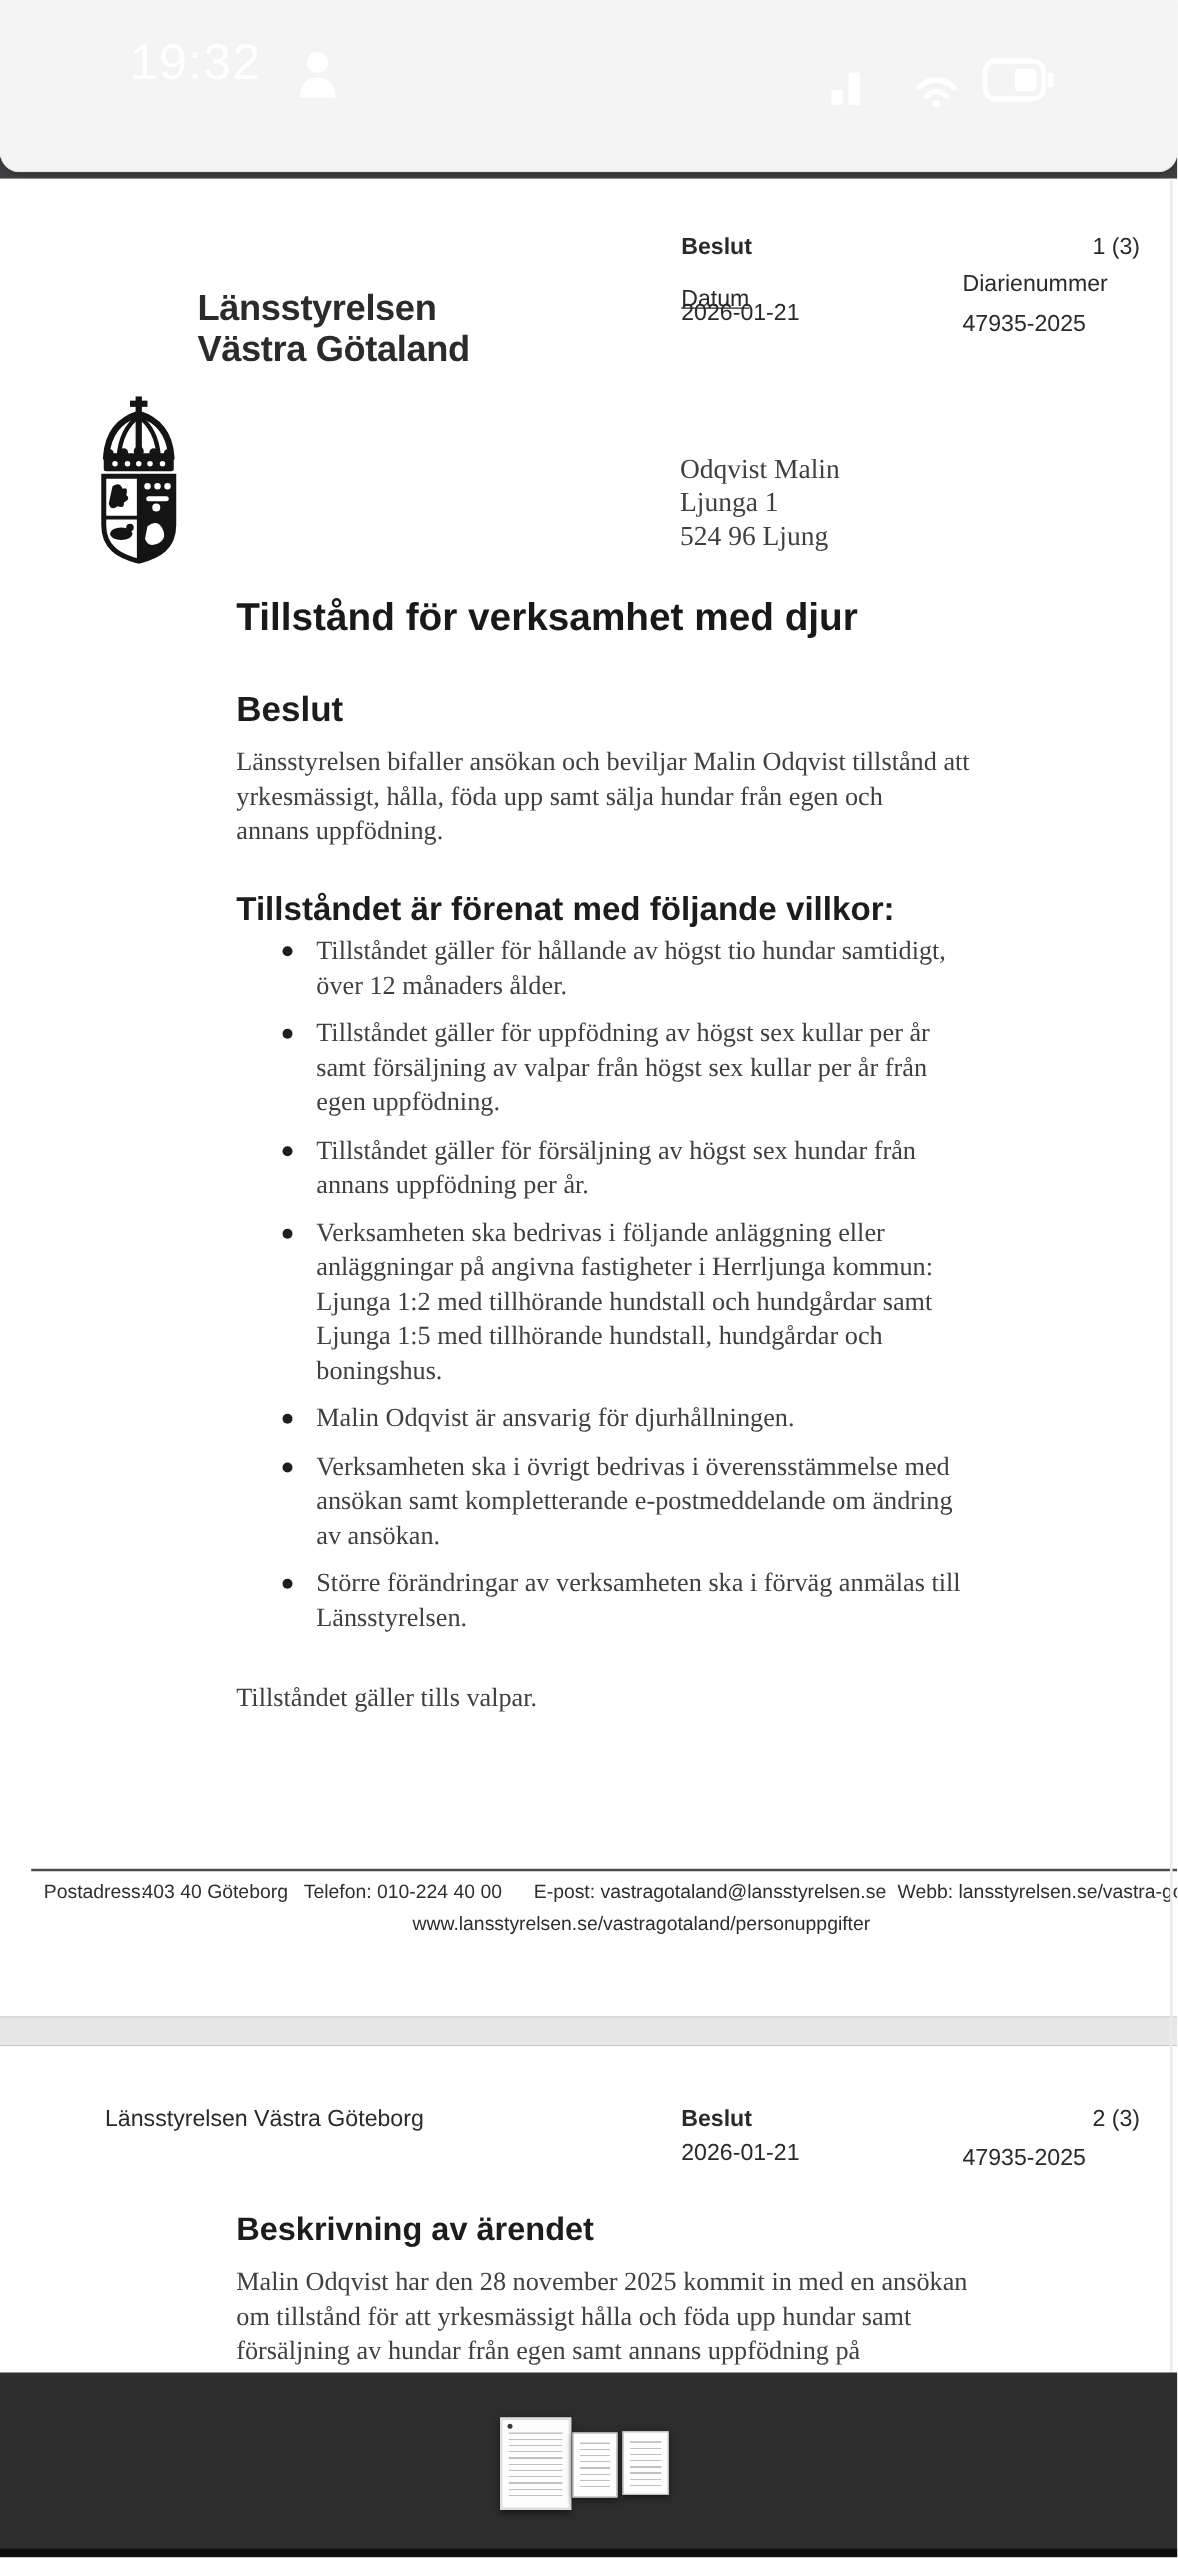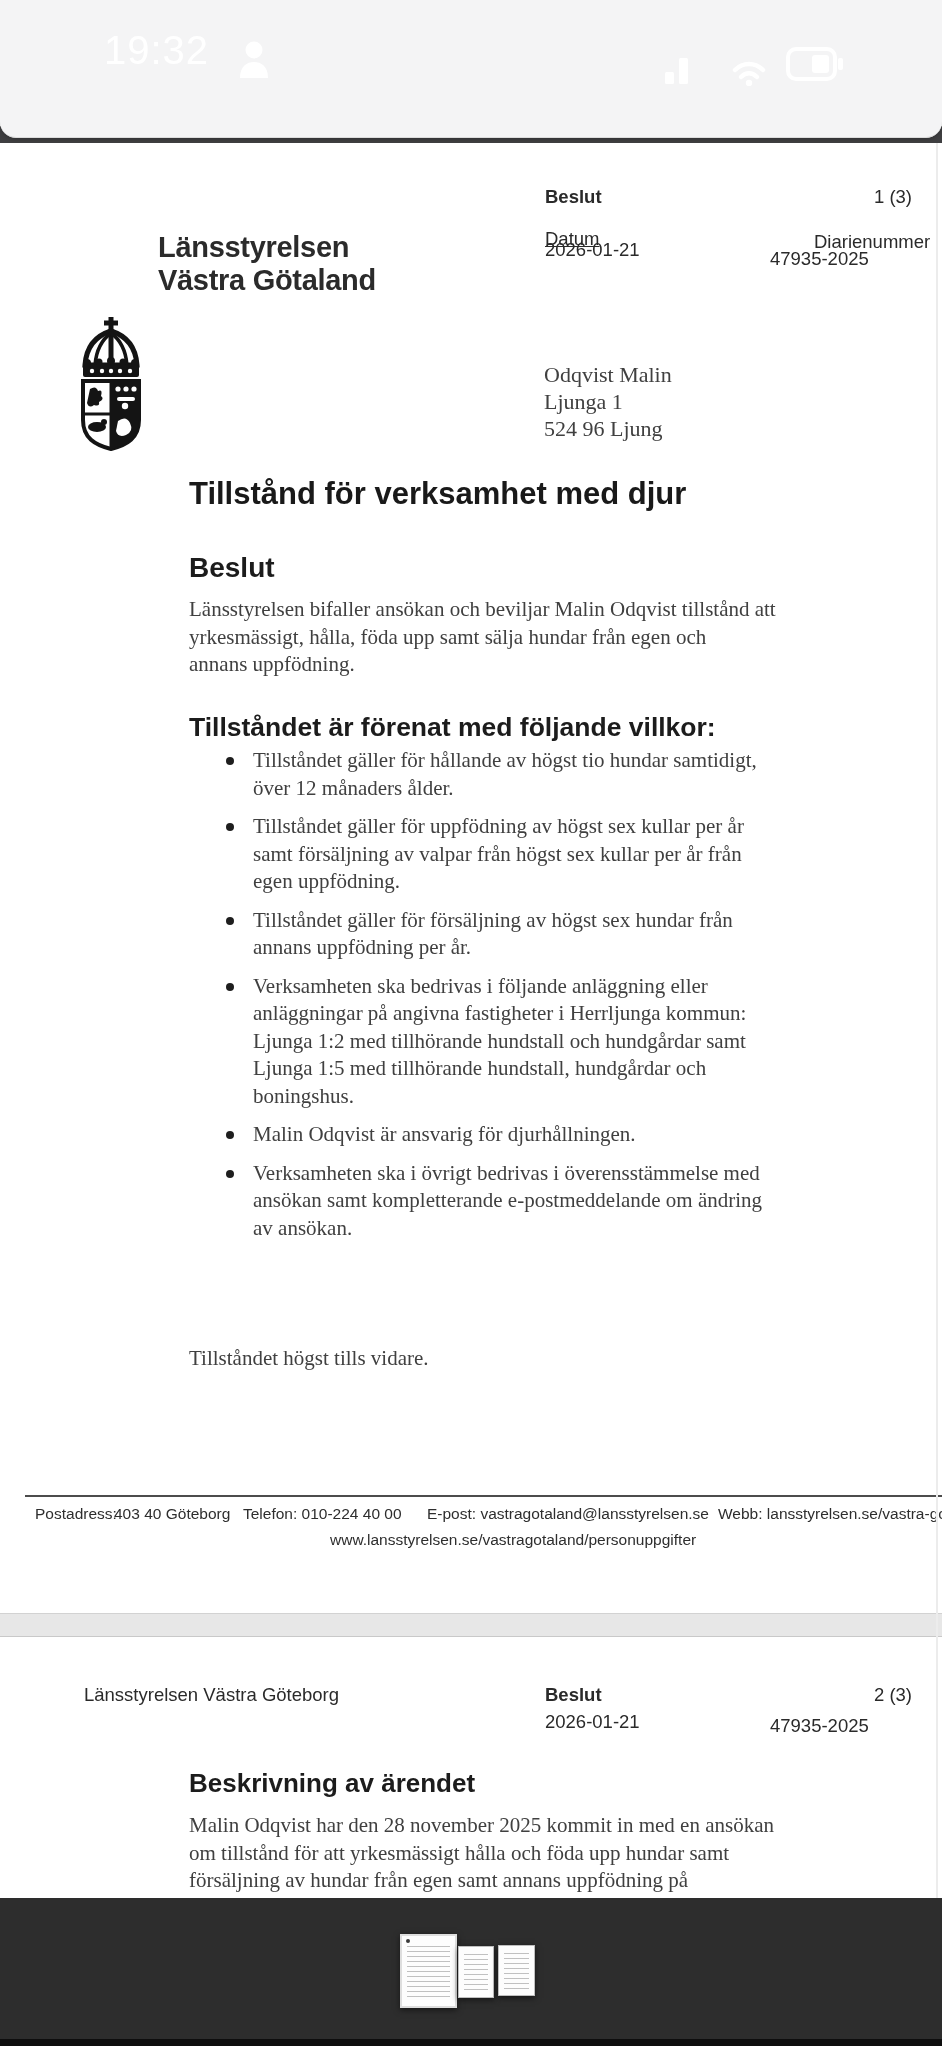--- a/index.html
+++ b/index.html
@@ -137,21 +137,21 @@
     </span>
     <div class="org-name">
       <div>Länsstyrelsen</div>
       <div>Västra Götaland</div>
     </div>
 
     <div class="abs sans meta-text" style="left:545px;top:42px;font-weight:600;">Beslut</div>
     <div class="abs sans meta-text right-num" style="left:812px;top:42px;">1 (3)</div>
     <div class="abs sans meta-text" style="left:545px;top:84px;text-decoration:underline;">Datum</div>
     <div class="abs sans meta-text" style="left:545px;top:95px;">2026-01-21</div>
-    <div class="abs sans meta-text" style="left:770px;top:87px;margin-left:44px;">Diarienummer</div>
+    <div class="abs sans meta-text" style="left:770px;top:72px;">Diarienummer</div>
     <div class="abs sans meta-text" style="left:770px;top:104px;">47935-2025</div>
 
     <div class="abs serif" style="left:544px;top:218px;font-size:22px;line-height:27px;">
       <div>Odqvist Malin</div>
       <div>Ljunga 1</div>
       <div>524 96 Ljung</div>
     </div>
 
     <div class="abs sans p1-title">Tillstånd för verksamhet med djur</div>
     <div class="abs sans h-section p1-beslut-h">Beslut</div>
@@ -170,23 +170,25 @@
 annans uppfödning per år.</li>
       <li class="pre">Verksamheten ska bedrivas i följande anläggning eller
 anläggningar på angivna fastigheter i Herrljunga kommun:
 Ljunga 1:2 med tillhörande hundstall och hundgårdar samt
 Ljunga 1:5 med tillhörande hundstall, hundgårdar och
 boningshus.</li>
       <li class="pre">Malin Odqvist är ansvarig för djurhållningen.</li>
       <li class="pre">Verksamheten ska i övrigt bedrivas i överensstämmelse med
 ansökan samt kompletterande e-postmeddelande om ändring
 av ansökan.</li>
+      <li class="pre">Större förändringar av verksamheten ska i förväg anmälas till
+Länsstyrelsen.</li>
     </ul>
 
-    <div class="abs serif p1-validity">Tillståndet högst tills vidare.</div>
+    <div class="abs serif p1-validity">Tillståndet gäller tills valpar.</div>
 
     <div class="abs footer-rule"></div>
     <span class="abs sans footer-item" style="left:35px;">Postadress:</span>
     <span class="abs sans footer-item" style="left:114px;">403 40 Göteborg</span>
     <span class="abs sans footer-item" style="left:243px;">Telefon: 010-224 40 00</span>
     <span class="abs sans footer-item" style="left:427px;">E-post: vastragotaland@lansstyrelsen.se</span>
     <span class="abs sans footer-item" style="left:718px;">Webb: lansstyrelsen.se/vastra-gotala</span>
     <span class="abs sans footer-row2">www.lansstyrelsen.se/vastragotaland/personuppgifter</span>
   </div>
 

